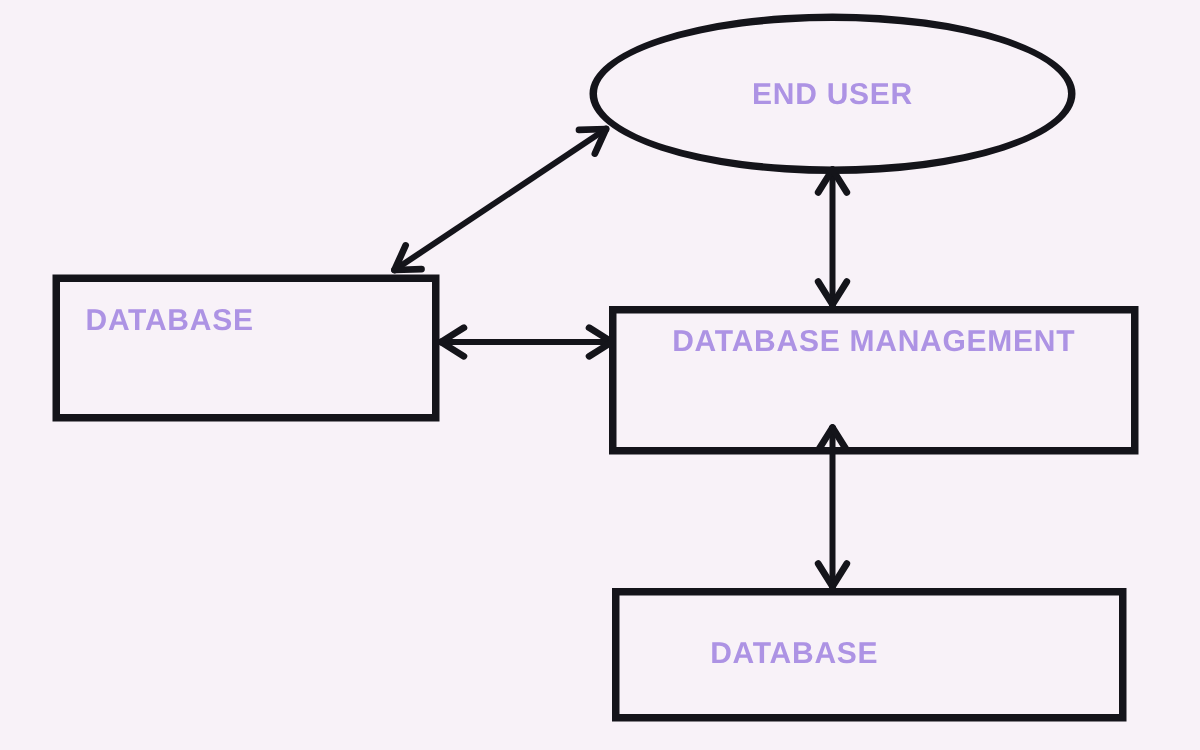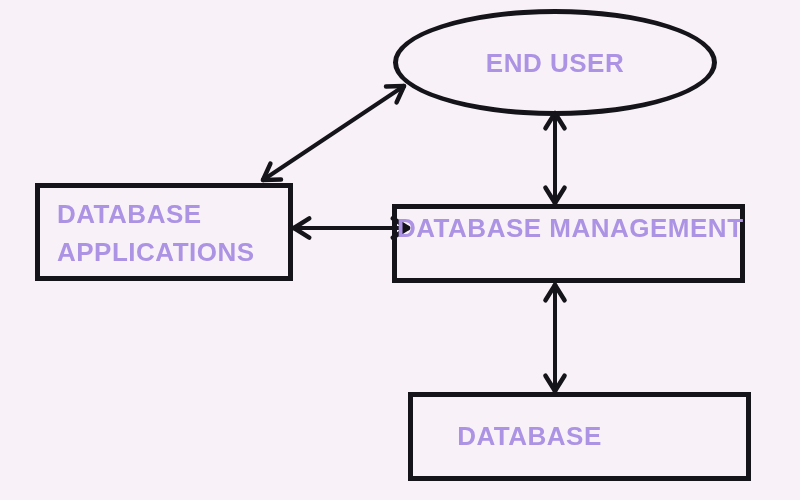--- a/index.html
+++ b/index.html
@@ -7,37 +7,37 @@
     position:relative;
     width:800px;height:500px;
     overflow:hidden;
     font-family:"Liberation Sans", sans-serif;
   }
   .edges{position:absolute;left:0;top:0;width:800px;height:500px;}
   .node{
     position:absolute;
     box-sizing:border-box;
     font-weight:bold;
-    font-size:26px;
+    font-size:20px;
     letter-spacing:0.5px;
   }
   .node .lbl{display:block;white-space:nowrap;}
   .ellipse{
     left:393px;top:9px;width:324px;height:107px;
     border-radius:50%;
     display:flex;align-items:center;justify-content:center;
     padding-top:2px;
   }
   .rect-left{
     left:35px;top:183px;width:258px;height:98px;
     padding:7px 0 0 17px;
     line-height:38px;
   }
   .rect-dbms{
-    left:392px;top:204px;width:353px;height:79px;
+    left:406px;top:204px;width:353px;height:99px;
     text-align:center;
     line-height:36px;
     padding-top:1px;
   }
   .rect-db{
     left:408px;top:392px;width:343px;height:89px;
     display:flex;align-items:center;justify-content:center;
     padding-right:100px;
   }
 </style>
@@ -76,21 +76,20 @@
         <line x1="555" y1="285" x2="564.5385467561977" y2="300.26486573081564" stroke="#14141a" stroke-width="4.5" stroke-linecap="round"></line>
       </g>
     </svg>
 
   <div class="node ellipse" id="node-end-user" style="color: rgb(173, 147, 228); border: 5px solid rgb(20, 20, 26);">
     <span class="lbl">END USER</span>
   </div>
 
   <div class="node rect-left" id="node-db-apps" style="color: rgb(173, 147, 228); border: 5px solid rgb(20, 20, 26);">
     <span class="lbl">DATABASE</span>
-    <span class="lbl">APPLICATIONS</span>
   </div>
 
   <div class="node rect-dbms" id="node-dbms" style="color: rgb(173, 147, 228); border: 5px solid rgb(20, 20, 26);">
     <span class="lbl">DATABASE MANAGEMENT</span>
   </div>
 
   <div class="node rect-db" id="node-database" style="color: rgb(173, 147, 228); border: 5px solid rgb(20, 20, 26);">
     <span class="lbl">DATABASE</span>
   </div>
 

